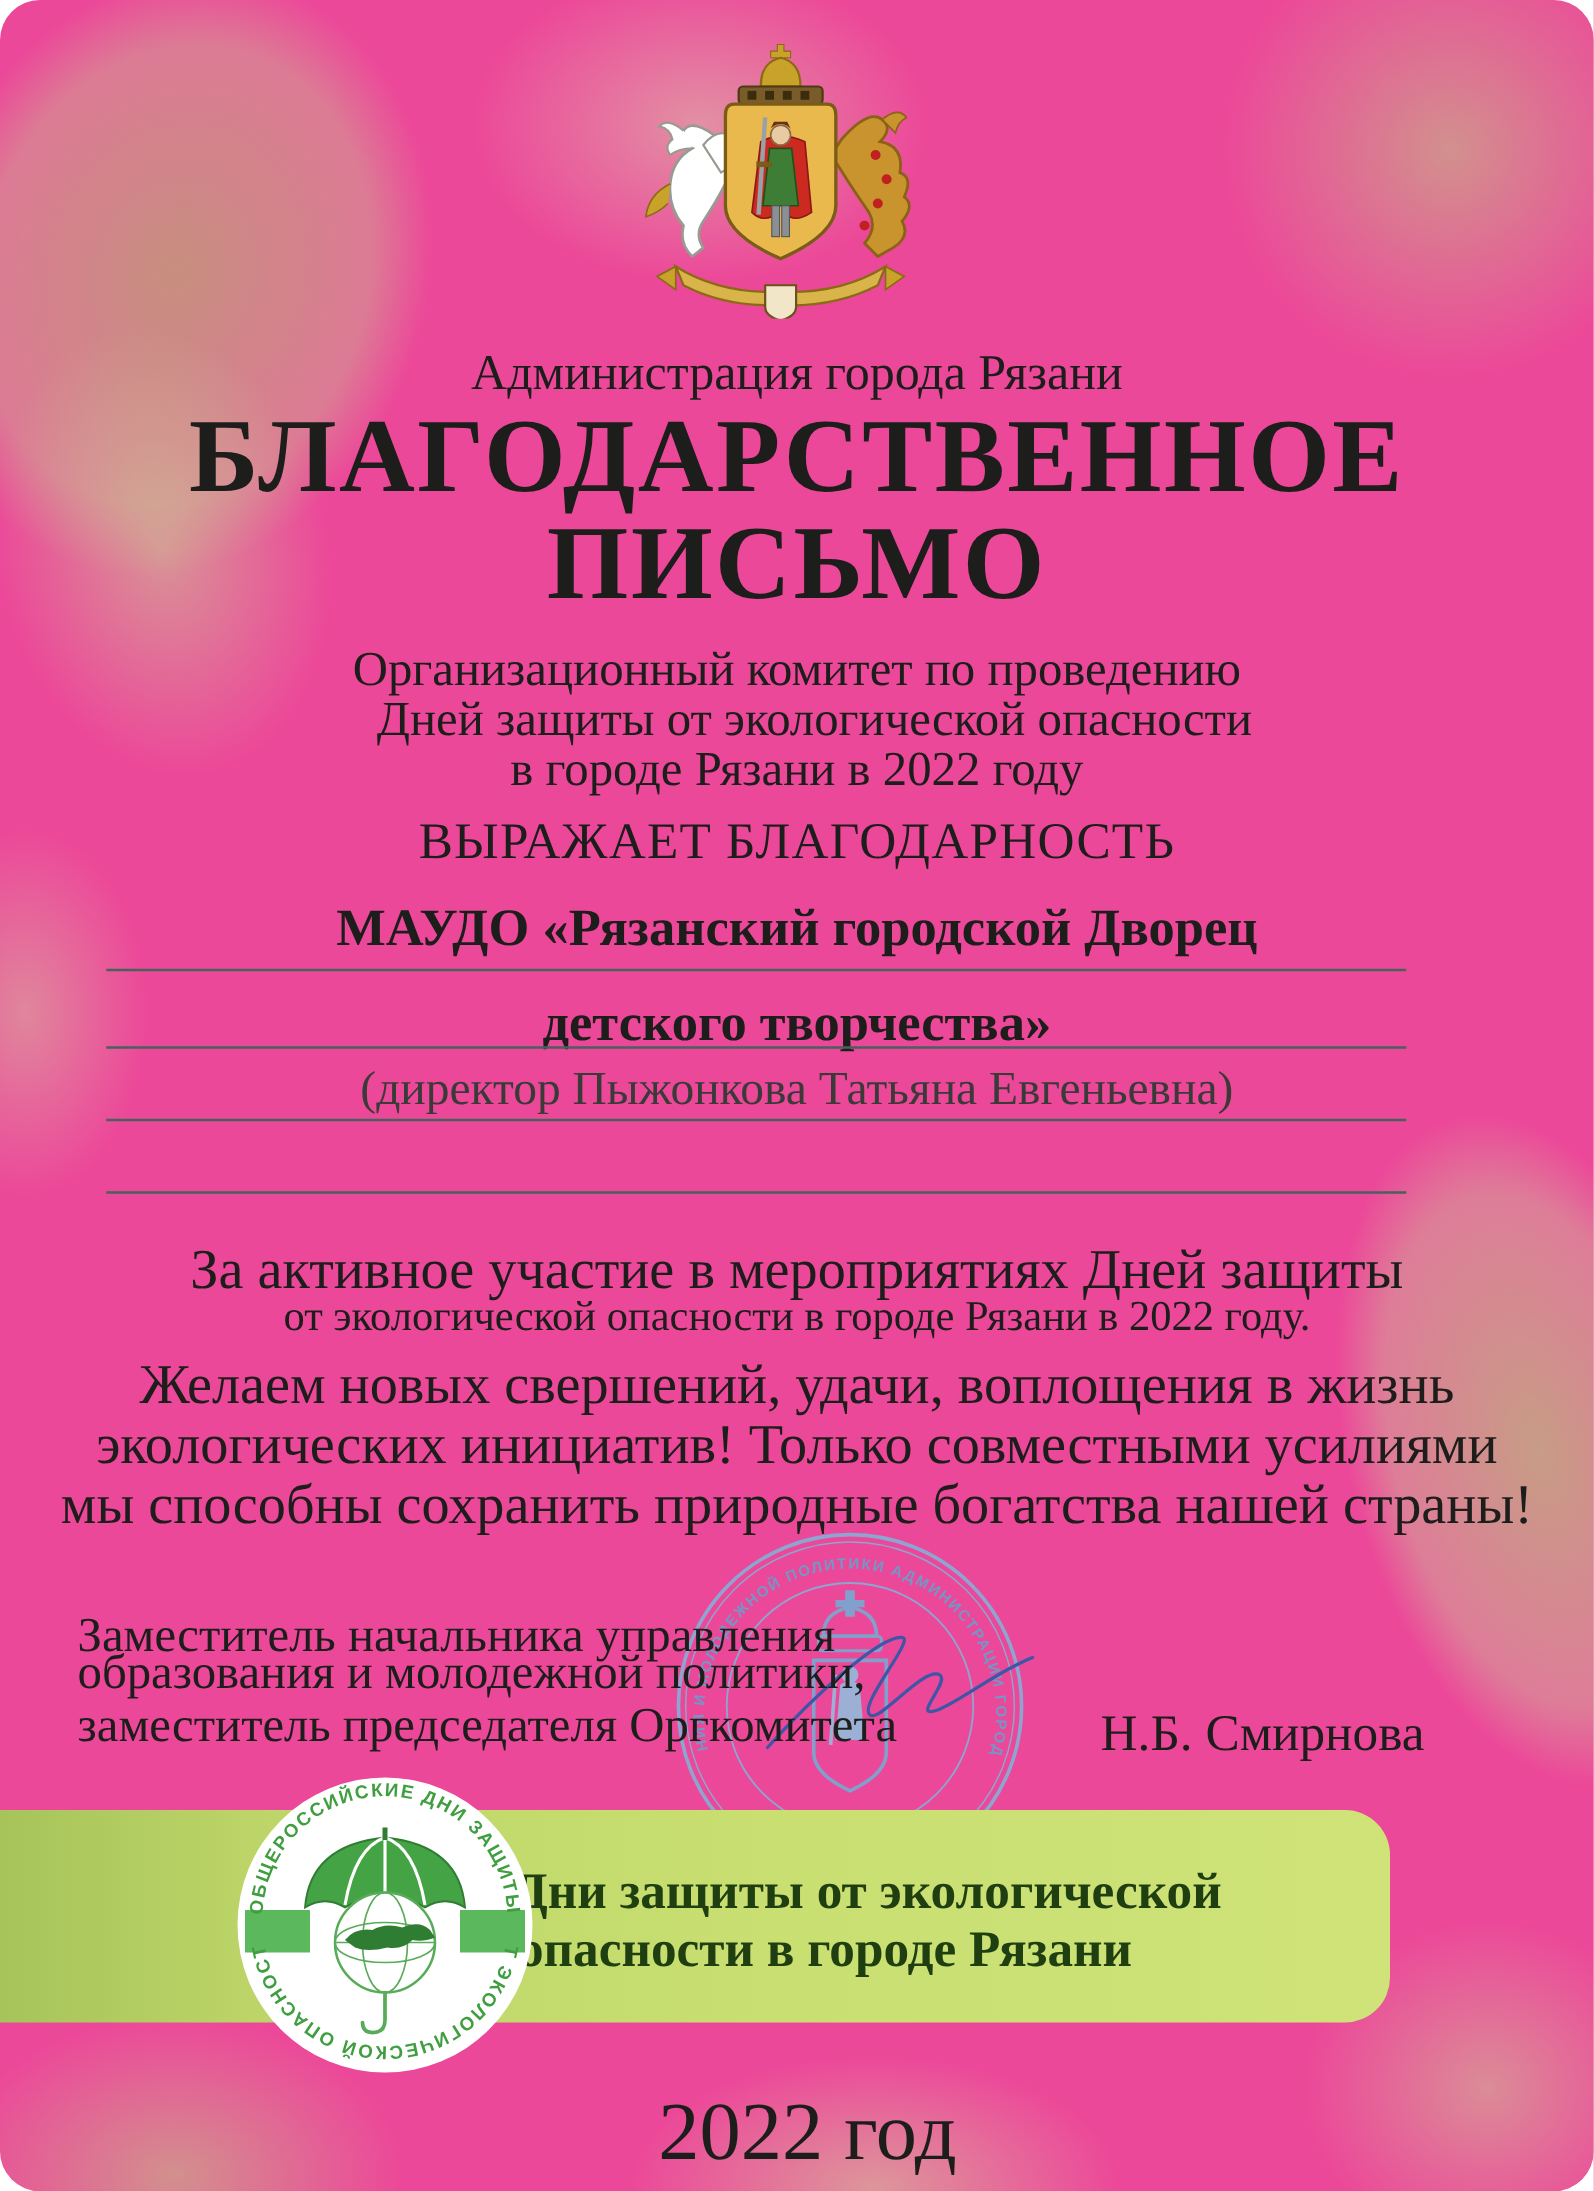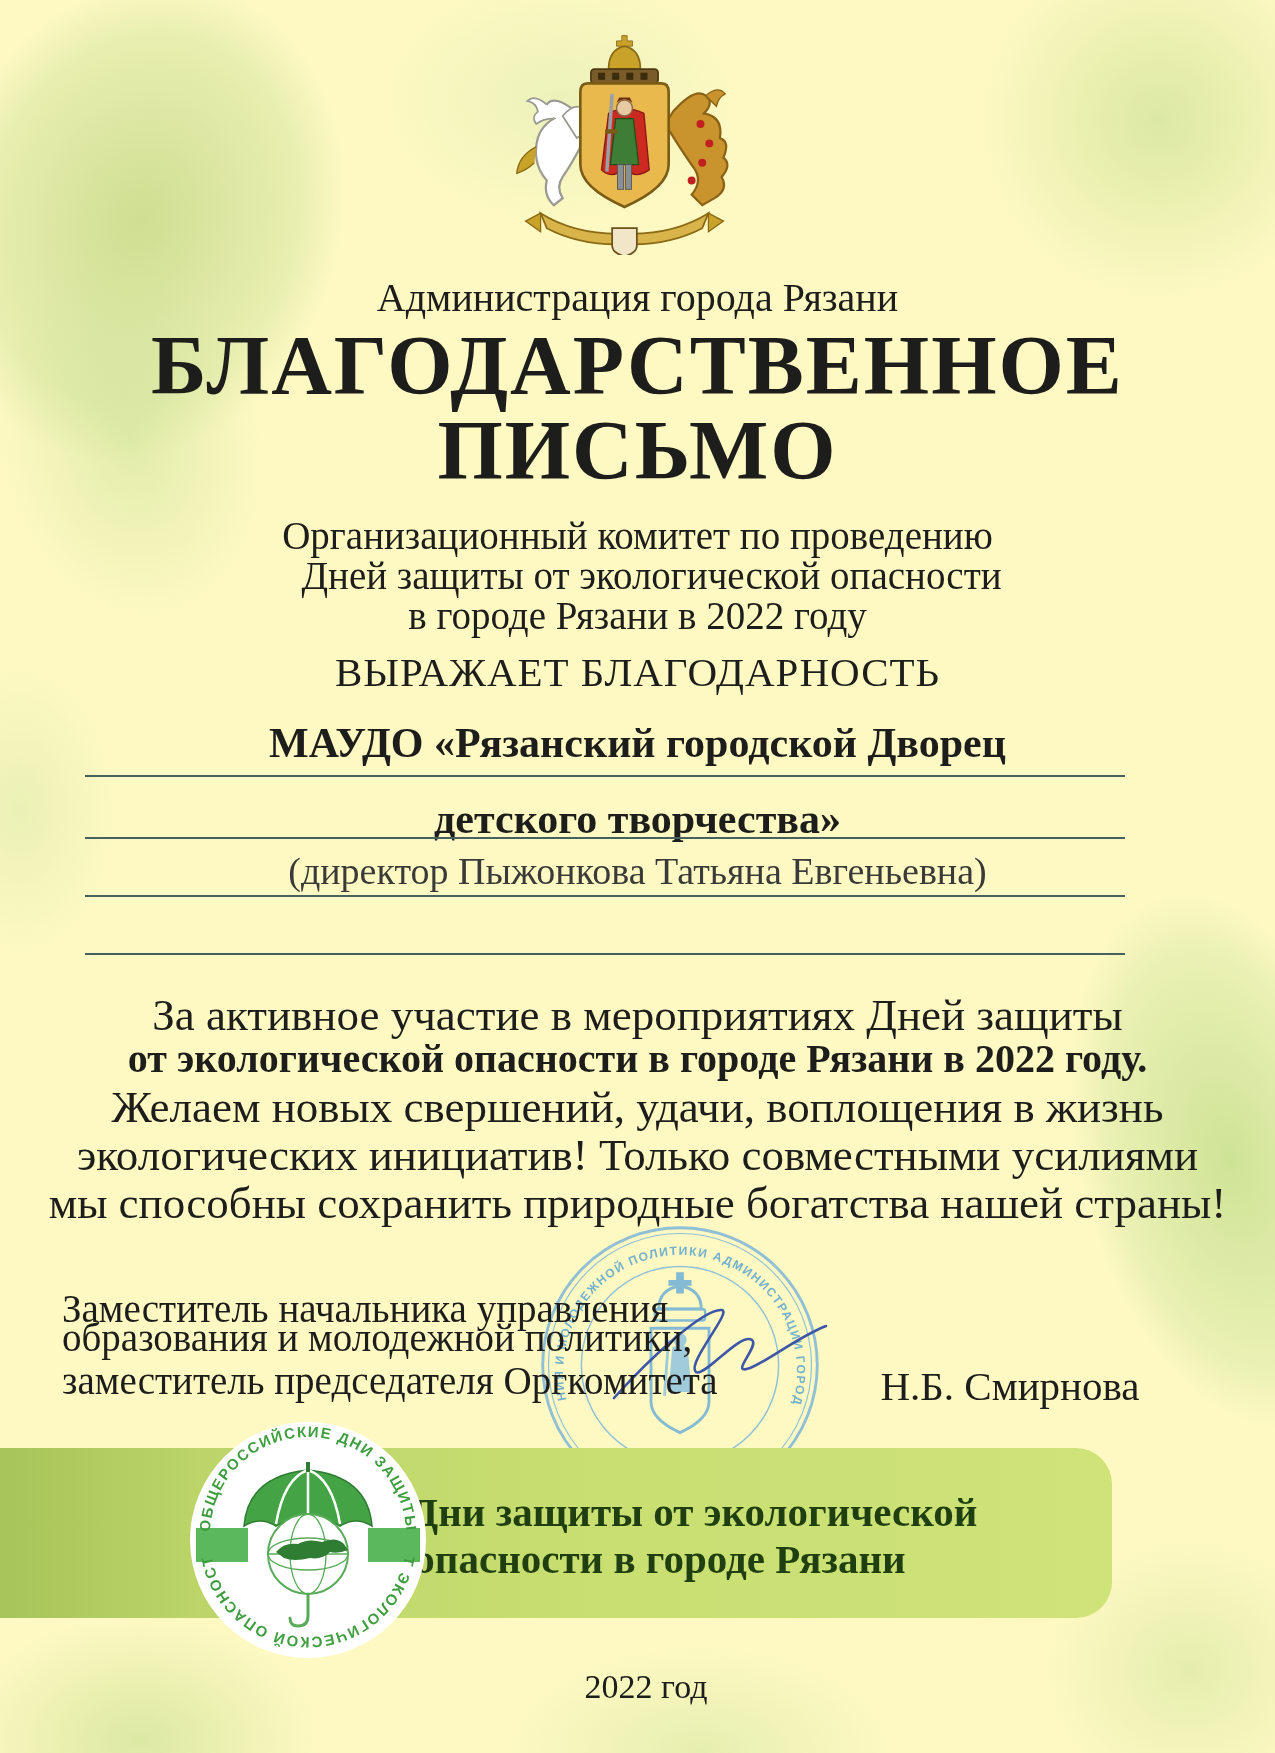--- a/index.html
+++ b/index.html
@@ -1,17 +1,17 @@
 <!DOCTYPE html>
 <html><head>
 <meta charset="utf-8">
 <style>
   html,body{margin:0;padding:0;}
   body{font-family:"Liberation Serif","DejaVu Serif",serif;}
-  .page{position:relative;width:1275px;height:1753px;background:#fef9c3;overflow:hidden;}
+  .page{position:relative;width:1275px;height:1753px;background:#ec4899;overflow:hidden;border-radius:32px;}
   .blob{position:absolute;pointer-events:none;}
   .abs{position:absolute;}
   .ctr{left:0;right:0;text-align:center;white-space:nowrap;color:#1d1d1b;}
   .rule{position:absolute;left:85px;width:1040px;border-top:2px solid #47625e;height:0;}
   .title{font-weight:bold;letter-spacing:2px;}
   .txt{position:absolute;white-space:nowrap;color:#1d1d1b;}
   svg text{font-family:"Liberation Sans","DejaVu Sans",sans-serif;}
 </style>
 </head>
 <body>
@@ -104,21 +104,21 @@
     <path d="M142 132 Q150 126 158 132 L162 178 H138 Z" fill="#8fc3e0"></path>
     <circle cx="150" cy="124" r="7" fill="#8fc3e0"></circle>
     <line x1="138" y1="124" x2="134" y2="182" stroke="#8fc3e0" stroke-width="3"></line>
   </svg>
 
   <svg class="abs" style="left:600px;top:1280px;" width="240" height="130" viewBox="0 0 240 130">
     <path d="M14 118 C 50 78 104 28 122 30 C 132 32 86 84 96 92 C 104 98 140 52 152 60 C 160 66 128 96 150 88 C 170 80 196 58 226 46" fill="none" stroke="#3d56a6" stroke-width="2.6" stroke-linecap="round"></path>
   </svg>
 
   <div class="txt ctr" style="top:989px;font-size:45px;">За активное участие в мероприятиях Дней защиты</div>
-  <div class="txt ctr" style="top:1035px;font-size:40px;font-weight:bold;">от экологической опасности в городе Рязани в 2022 году.</div>
+  <div class="txt ctr" style="top:1035px;font-size:34px;">от экологической опасности в городе Рязани в 2022 году.</div>
   <div class="txt ctr" style="top:1081px;font-size:45px;">Желаем новых свершений, удачи, воплощения в жизнь</div>
   <div class="txt ctr" style="top:1129px;font-size:45px;">экологических инициатив! Только совместными усилиями</div>
   <div class="txt ctr" style="top:1177px;font-size:45px;">мы способны сохранить природные богатства нашей страны!</div>
 
   <div class="txt" style="left:62px;top:1272px;font-size:39px;margin-top:14px;">Заместитель начальника управления</div>
   <div class="txt" style="left:62px;top:1315px;font-size:39px;">образования и молодежной политики,</div>
   <div class="txt" style="left:62px;top:1358px;font-size:39px;">заместитель председателя Оргкомитета</div>
   <div class="txt" style="left:880px;top:1362px;width:260px;text-align:center;font-size:41px;">Н.Б. Смирнова</div>
 
   <div class="abs" style="left:0;top:1448px;width:1112px;height:170px;border-radius:0 36px 36px 0;background:linear-gradient(90deg,#a6c45a 0%,#bcd468 18%,#c9df72 55%,#cfe378 100%);"></div>
@@ -148,15 +148,15 @@
     <circle cx="120" cy="134" r="40" fill="#ffffff" stroke="#58ab58" stroke-width="2"></circle>
     <ellipse cx="120" cy="134" rx="40" ry="16" fill="none" stroke="#58ab58" stroke-width="1.3"></ellipse>
     <ellipse cx="120" cy="134" rx="18" ry="40" fill="none" stroke="#58ab58" stroke-width="1.3"></ellipse>
     <line x1="80" y1="134" x2="160" y2="134" stroke="#58ab58" stroke-width="1.3"></line>
 
     <path d="M88 132 Q96 122 110 124 Q120 118 134 122 Q148 116 156 124 L160 130 Q150 134 142 132 Q134 140 122 138 Q106 142 96 138 Z" fill="#2e7d32"></path>
 
     <path d="M120 174 L120 196 Q120 206 110 206 Q102 206 102 198" fill="none" stroke="#58ab58" stroke-width="3" stroke-linecap="round"></path>
   </svg>
 
-  <div class="txt ctr" style="top:1668px;font-size:34px;margin-left:17px;">2022 год</div>
+  <div class="txt ctr" style="top:1668px;font-size:66px;margin-left:17px;">2022 год</div>
 
 </div>
 
 </body></html>

